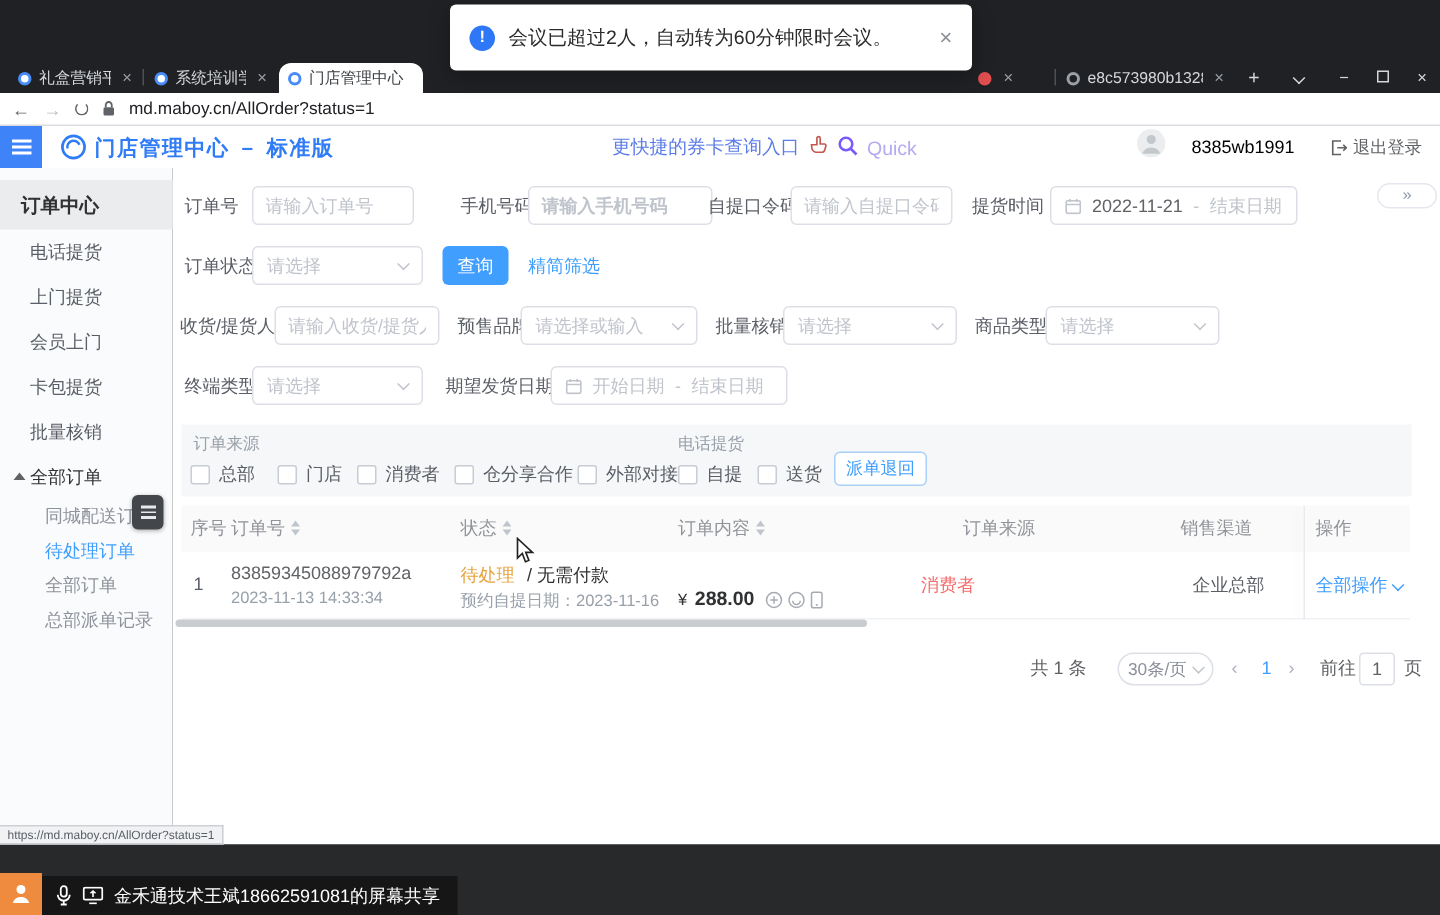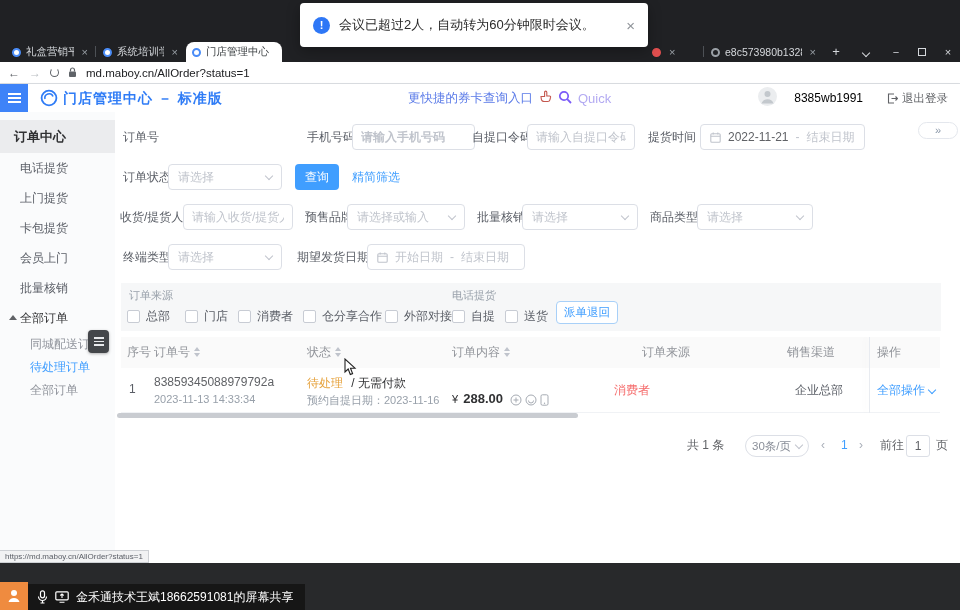--- a/index.html
+++ b/index.html
@@ -273,40 +273,42 @@
           </svg>
         <span>退出登录</span>
       </span>
     </div>
   </div>
 
   <div class="sidebar">
     <div class="side-section">订单中心</div>
     <div class="side-item">电话提货</div>
     <div class="side-item">上门提货</div>
+    <div class="side-item">会员上门</div>
     <div class="side-item">卡包提货</div>
-    <div class="side-item">会员上门</div>
     <div class="side-item">批量核销</div>
     <div class="side-group">
       <span class="tri-up"></span>
       <span>全部订单</span>
     </div>
     <div class="side-sub">同城配送订单</div>
     <div class="side-sub active">待处理订单</div>
     <div class="side-sub">全部订单</div>
+    <div class="side-sub">总部派单记录</div>
     <div class="collapse-handle">
         <i></i>
         <i></i>
         <i></i>
       </div>
   </div>
 
   <div class="main">
 
     <span class="f-label" style="left:8px;top:12px">订单号</span>
+    <input class="f-input" style="left: 53px; top: 12px; width: 108px;" placeholder="请输入订单号">
     <span class="f-label" style="left:192px;top:12px">手机号码</span>
     <input class="f-input" style="left: 237px; top: 12px; width: 123px; font-weight: bold;" placeholder="请输入手机号码">
     <span class="f-label" style="left:357px;top:12px">自提口令码</span>
     <input class="f-input" style="left: 412px; top: 12px; width: 108px;" placeholder="请输入自提口令码">
     <span class="f-label" style="left:533px;top:12px">提货时间</span>
     <div class="datebox" style="left:585px;top:12px;width:165px">
       <svg width="11" height="11" viewBox="0 0 11 11">
           <rect x="0.8" y="1.8" width="9.4" height="8.4" rx="1" fill="none" stroke="#c0c4cc" stroke-width="1.1"></rect>
           <path d="M0.8 4.3 H10.2 M3.2 0.6 v2 M7.8 0.6 v2" stroke="#c0c4cc" stroke-width="1.1"></path>
         </svg>

